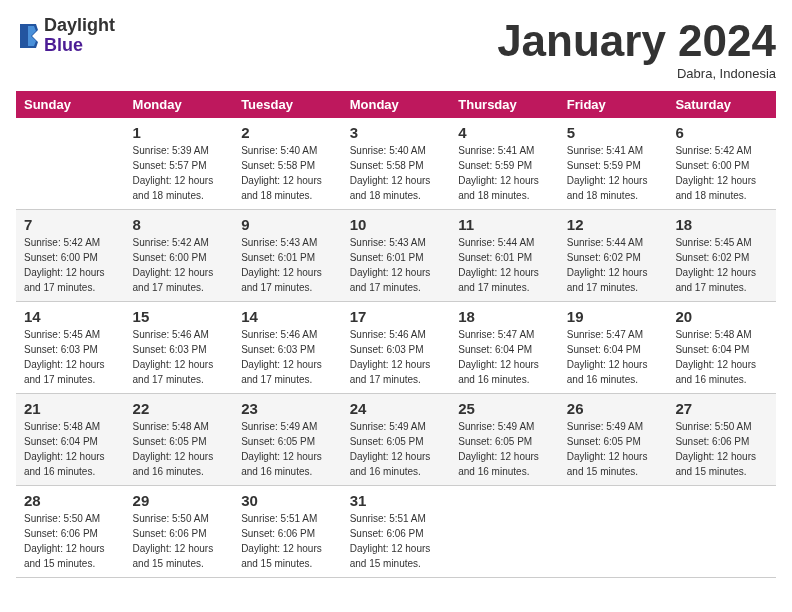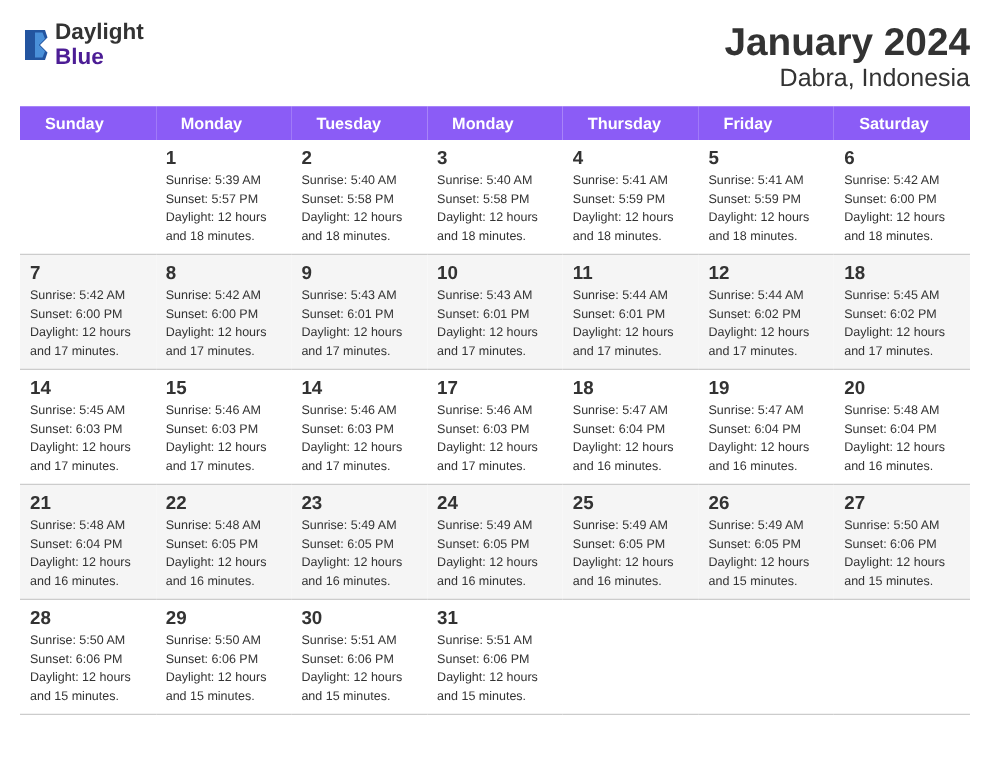--- a/index.html
+++ b/index.html
@@ -32,39 +32,39 @@
     .logo-text .blue { color: #4c1d95; }
     .logo-icon {
       width: 24px;
       height: 28px;
       margin-right: 4px;
     }
     .title-block {
       text-align: right;
     }
     .title-block h1 {
-      font-size: 31px;
+      font-size: 44px;
       font-weight: bold;
       color: #333;
     }
     .title-block h2 {
-      font-size: 20px;
+      font-size: 13px;
       font-weight: normal;
       color: #333;
     }
     table {
       width: 100%;
       border-collapse: collapse;
       font-size: 11px;
     }
     thead th {
-      background-color: #8b5cf6;
+      background-color: #be185d;
       color: #fff;
       text-align: left;
-      padding: 6px 20px;
+      padding: 6px 8px;
       font-size: 13px;
       font-weight: bold;
     }
     tbody tr {
       border-bottom: 1px solid #ccc;
     }
     tbody tr:nth-child(even) {
       background: #f5f5f5;
     }
     tbody td {

